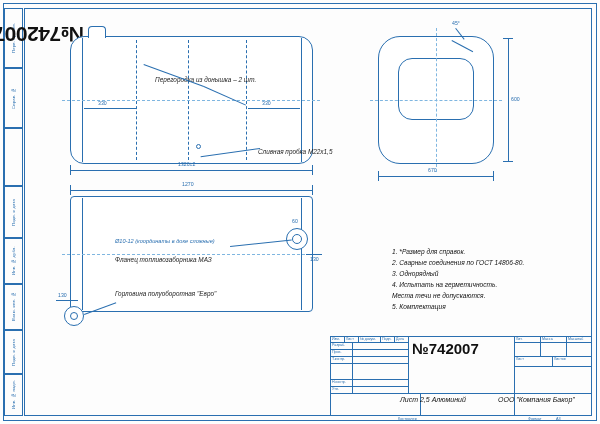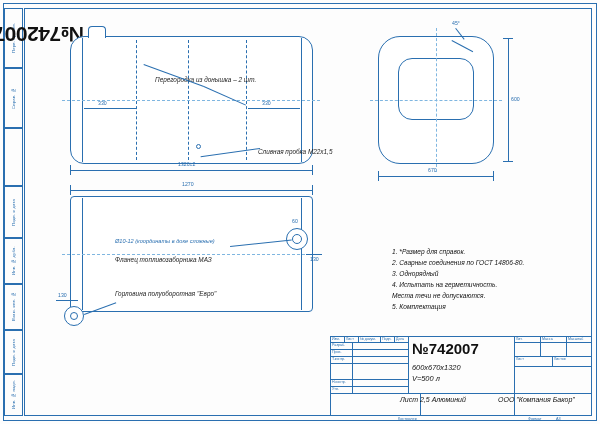--- a/index.html
+++ b/index.html
@@ -301,24 +301,20 @@
     <div class="cell" style="left:184px;top:20px;width:38px;height:10px;">Лист</div>
     <div class="cell" style="left:222px;top:20px;width:39px;height:10px;border-right:none;">Листов</div>
     <div class="cell" style="left:184px;top:30px;width:77px;height:27px;border-right:none;"></div>
 
     <div class="cell" style="left:0;top:57px;width:90px;height:22px;border-bottom:none;"></div>
     <div class="cell" style="left:90px;top:57px;width:94px;height:22px;border-bottom:none;"></div>
     <div class="cell" style="left:184px;top:57px;width:77px;height:22px;border-right:none;border-bottom:none;"></div>
   </div>
 
   <div class="abs tbtitle">№742007</div>
-  <div class="abs tbsub">
-    <div>600x670x1320</div>
-    <div>V=500 л</div>
-  </div>
   <div class="abs tbbottom">Лист 2,5 Алюминий</div>
   <div class="abs tbright">ООО "Компания Бакор"</div>
 
   <div class="abs small-blue" style="left:398px;top:417px;">Контролер</div>
   <div class="abs small-blue" style="left:528px;top:417px;">Формат</div>
   <div class="abs small-blue" style="left:556px;top:417px;">А3</div>
 
 </div>
 
 </body></html>

